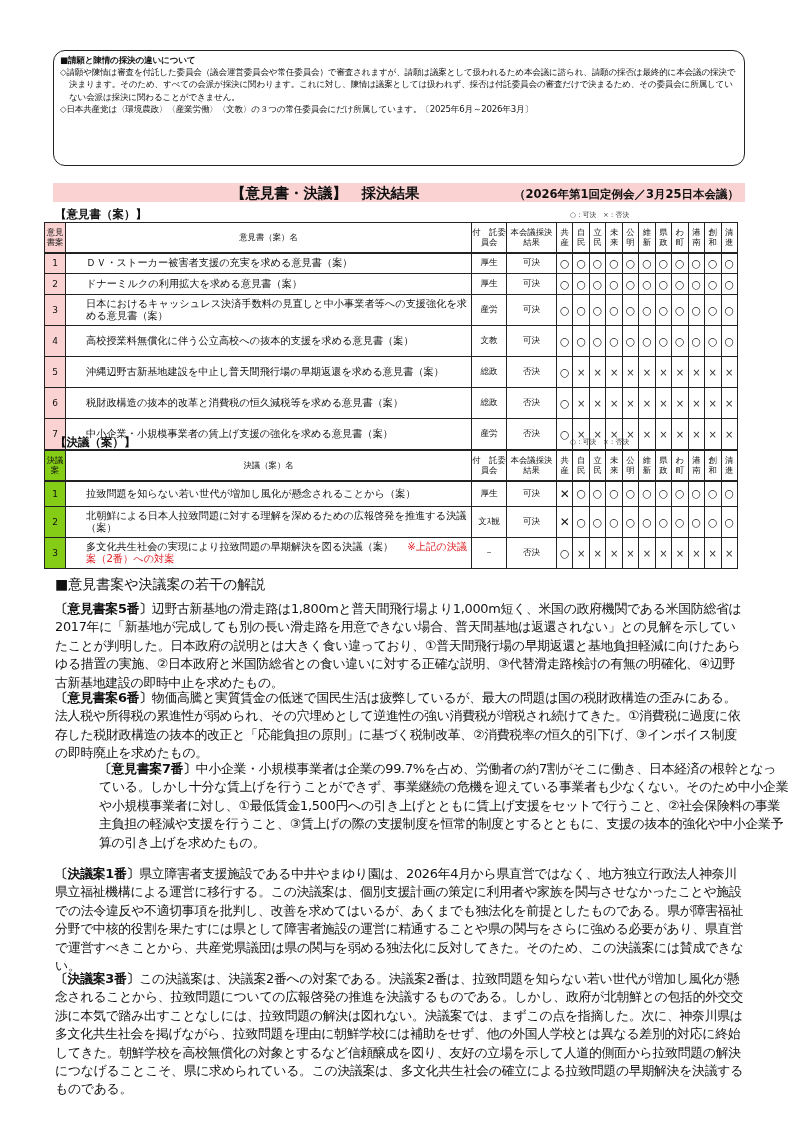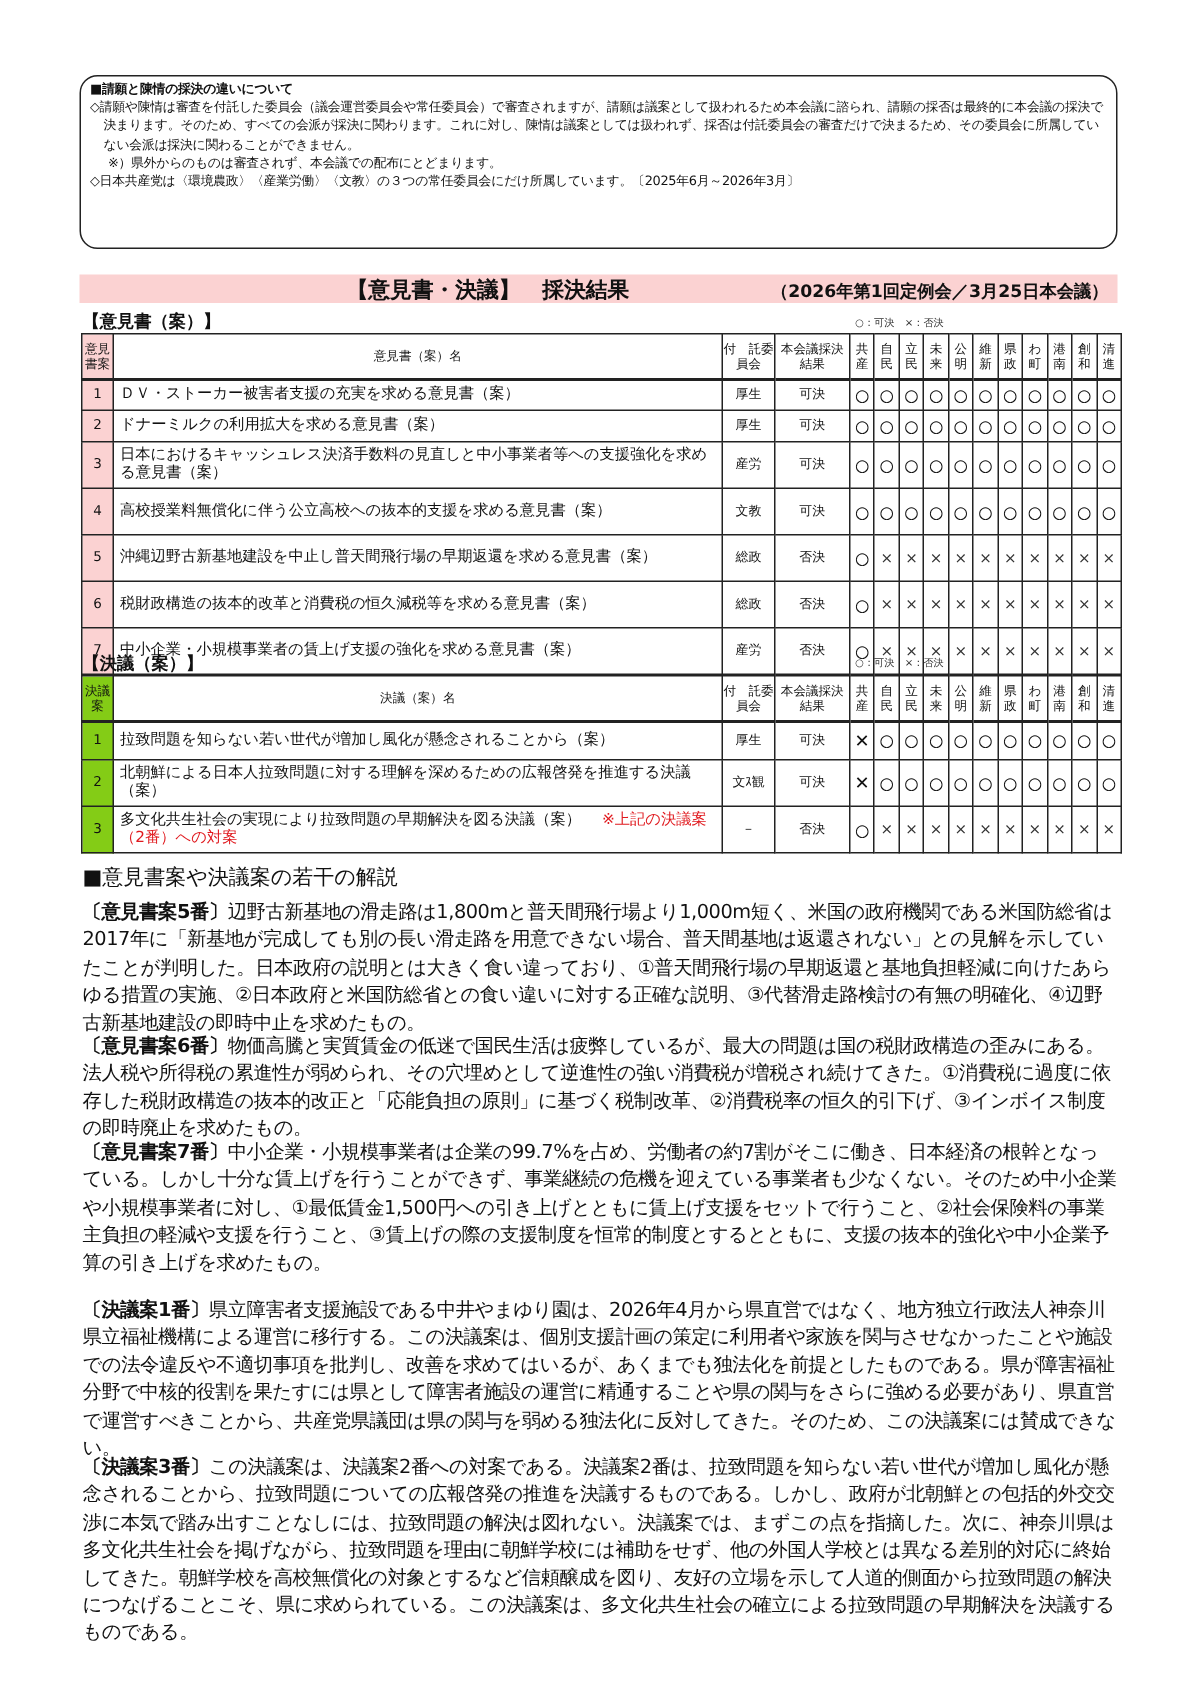--- a/index.html
+++ b/index.html
@@ -6,44 +6,43 @@
   body{width:794px;height:1123px;position:relative;overflow:hidden;font-family:"DejaVu Sans","Liberation Sans",sans-serif;color:#111;}
   .notice{position:absolute;left:53px;top:50px;width:692px;height:116px;border:1.2px solid #222;border-radius:12px;box-sizing:border-box;padding:3px 6px;font-size:8.6px;line-height:12.2px;letter-spacing:-0.2px;}
   .notice .title{font-weight:bold;}
   .notice .para{padding-left:9px;text-indent:-9px;}
   .notice .note{padding-left:12px;}
   .banner{position:absolute;left:53px;top:183px;width:692px;height:19px;background:#fbd2d2;}
   .banner .t{position:absolute;left:178px;top:1px;font-size:14.5px;font-weight:bold;letter-spacing:0px;}
   .banner .s{position:absolute;right:6px;top:4px;font-size:11.5px;font-weight:bold;}
   .sec-label{position:absolute;left:55px;font-size:11.5px;font-weight:bold;}
   .legend{position:absolute;left:570px;font-size:6.8px;color:#333;}
-  table.vt{position:absolute;left:54px;width:694px;border-collapse:collapse;table-layout:fixed;font-size:9px;}
+  table.vt{position:absolute;left:44px;width:694px;border-collapse:collapse;table-layout:fixed;font-size:9px;}
   table.vt td, table.vt th{border:1px solid #222;padding:0;text-align:center;vertical-align:middle;font-weight:normal;}
   table.vt thead tr{height:30px;}
   table.vt thead th{border-bottom:2.2px solid #222;font-size:8.4px;line-height:10px;}
   table.vt td.num{font-size:9px;}
-  table.vt td.name{text-align:left;padding-left:4px;font-size:10.2px;line-height:12px;}
+  table.vt td.name{text-align:left;padding-left:20px;font-size:10.2px;line-height:12px;}
   table.vt td.cm, table.vt td.res{font-size:8.6px;}
   table.vt td.v{font-size:11px;}
   table.vt td.v.x{font-size:10px;color:#333;}
   table.vt td.v.bx{font-weight:bold;font-size:12px;}
   .pink{background:#fbd2d2;}
   .yellow{background:#84cc16;}
   .red{color:#e0191e;}
   .explain{position:absolute;left:55px;width:690px;}
   .explain h2{position:absolute;left:0;top:0;margin:0;font-size:14px;font-weight:normal;}
   .explain p{position:absolute;left:0;margin:0;width:690px;font-size:12.9px;line-height:18.4px;letter-spacing:-0.3px;}
 </style>
 </head>
 <body>
 
 <div class="notice">
   <div class="title">■請願と陳情の採決の違いについて</div>
   <div class="para">◇請願や陳情は審査を付託した委員会（議会運営委員会や常任委員会）で審査されますが、請願は議案として扱われるため本会議に諮られ、請願の採否は最終的に本会議の採決で決まります。そのため、すべての会派が採決に関わります。これに対し、陳情は議案としては扱われず、採否は付託委員会の審査だけで決まるため、その委員会に所属していない会派は採決に関わることができません。</div>
-  <div class="note">※）県外からのものは審査されず、本会議での配布にとどまります。</div>
   <div class="para">◇日本共産党は〈環境農政〉〈産業労働〉〈文教〉の３つの常任委員会にだけ所属しています。〔2025年6月～2026年3月〕</div>
 </div>
 
 <div class="banner">
   <span class="t">【意見書・決議】　採決結果</span>
   <span class="s">（2026年第1回定例会／3月25日本会議）</span>
 </div>
 
 <div class="sec-label" style="top:207px;">【意見書（案）】</div>
 <div class="legend" style="top:210px;">○：可決　×：否決</div>
@@ -300,16 +299,16 @@
         <td class="v x">×</td>
         <td class="v x">×</td>
       </tr>
     </tbody>
 </table>
 
 <div class="explain" style="top:576px;">
   <h2>■意見書案や決議案の若干の解説</h2>
   <p style="top:24px;"><b>〔意見書案5番〕</b><span>辺野古新基地の滑走路は1,800mと普天間飛行場より1,000m短く、米国の政府機関である米国防総省は2017年に「新基地が完成しても別の長い滑走路を用意できない場合、普天間基地は返還されない」との見解を示していたことが判明した。日本政府の説明とは大きく食い違っており、①普天間飛行場の早期返還と基地負担軽減に向けたあらゆる措置の実施、②日本政府と米国防総省との食い違いに対する正確な説明、③代替滑走路検討の有無の明確化、④辺野古新基地建設の即時中止を求めたもの。</span></p>
   <p style="top:113px;"><b>〔意見書案6番〕</b><span>物価高騰と実質賃金の低迷で国民生活は疲弊しているが、最大の問題は国の税財政構造の歪みにある。法人税や所得税の累進性が弱められ、その穴埋めとして逆進性の強い消費税が増税され続けてきた。①消費税に過度に依存した税財政構造の抜本的改正と「応能負担の原則」に基づく税制改革、②消費税率の恒久的引下げ、③インボイス制度の即時廃止を求めたもの。</span></p>
-  <p style="top:184px;"><b>〔意見書案7番〕</b><span>中小企業・小規模事業者は企業の99.7%を占め、労働者の約7割がそこに働き、日本経済の根幹となっている。しかし十分な賃上げを行うことができず、事業継続の危機を迎えている事業者も少なくない。そのため中小企業や小規模事業者に対し、①最低賃金1,500円への引き上げとともに賃上げ支援をセットで行うこと、②社会保険料の事業主負担の軽減や支援を行うこと、③賃上げの際の支援制度を恒常的制度とするとともに、支援の抜本的強化や中小企業予算の引き上げを求めたもの。</span></p>
+  <p style="top:184px;margin-left:44px;"><b>〔意見書案7番〕</b><span>中小企業・小規模事業者は企業の99.7%を占め、労働者の約7割がそこに働き、日本経済の根幹となっている。しかし十分な賃上げを行うことができず、事業継続の危機を迎えている事業者も少なくない。そのため中小企業や小規模事業者に対し、①最低賃金1,500円への引き上げとともに賃上げ支援をセットで行うこと、②社会保険料の事業主負担の軽減や支援を行うこと、③賃上げの際の支援制度を恒常的制度とするとともに、支援の抜本的強化や中小企業予算の引き上げを求めたもの。</span></p>
   <p style="top:289px;"><b>〔決議案1番〕</b><span>県立障害者支援施設である中井やまゆり園は、2026年4月から県直営ではなく、地方独立行政法人神奈川県立福祉機構による運営に移行する。この決議案は、個別支援計画の策定に利用者や家族を関与させなかったことや施設での法令違反や不適切事項を批判し、改善を求めてはいるが、あくまでも独法化を前提としたものである。県が障害福祉分野で中核的役割を果たすには県として障害者施設の運営に精通することや県の関与をさらに強める必要があり、県直営で運営すべきことから、共産党県議団は県の関与を弱める独法化に反対してきた。そのため、この決議案には賛成できない。</span></p>
   <p style="top:394px;"><b>〔決議案3番〕</b><span>この決議案は、決議案2番への対案である。決議案2番は、拉致問題を知らない若い世代が増加し風化が懸念されることから、拉致問題についての広報啓発の推進を決議するものである。しかし、政府が北朝鮮との包括的外交交渉に本気で踏み出すことなしには、拉致問題の解決は図れない。決議案では、まずこの点を指摘した。次に、神奈川県は多文化共生社会を掲げながら、拉致問題を理由に朝鮮学校には補助をせず、他の外国人学校とは異なる差別的対応に終始してきた。朝鮮学校を高校無償化の対象とするなど信頼醸成を図り、友好の立場を示して人道的側面から拉致問題の解決につなげることこそ、県に求められている。この決議案は、多文化共生社会の確立による拉致問題の早期解決を決議するものである。</span></p>
 </div>
 
 </body></html>

